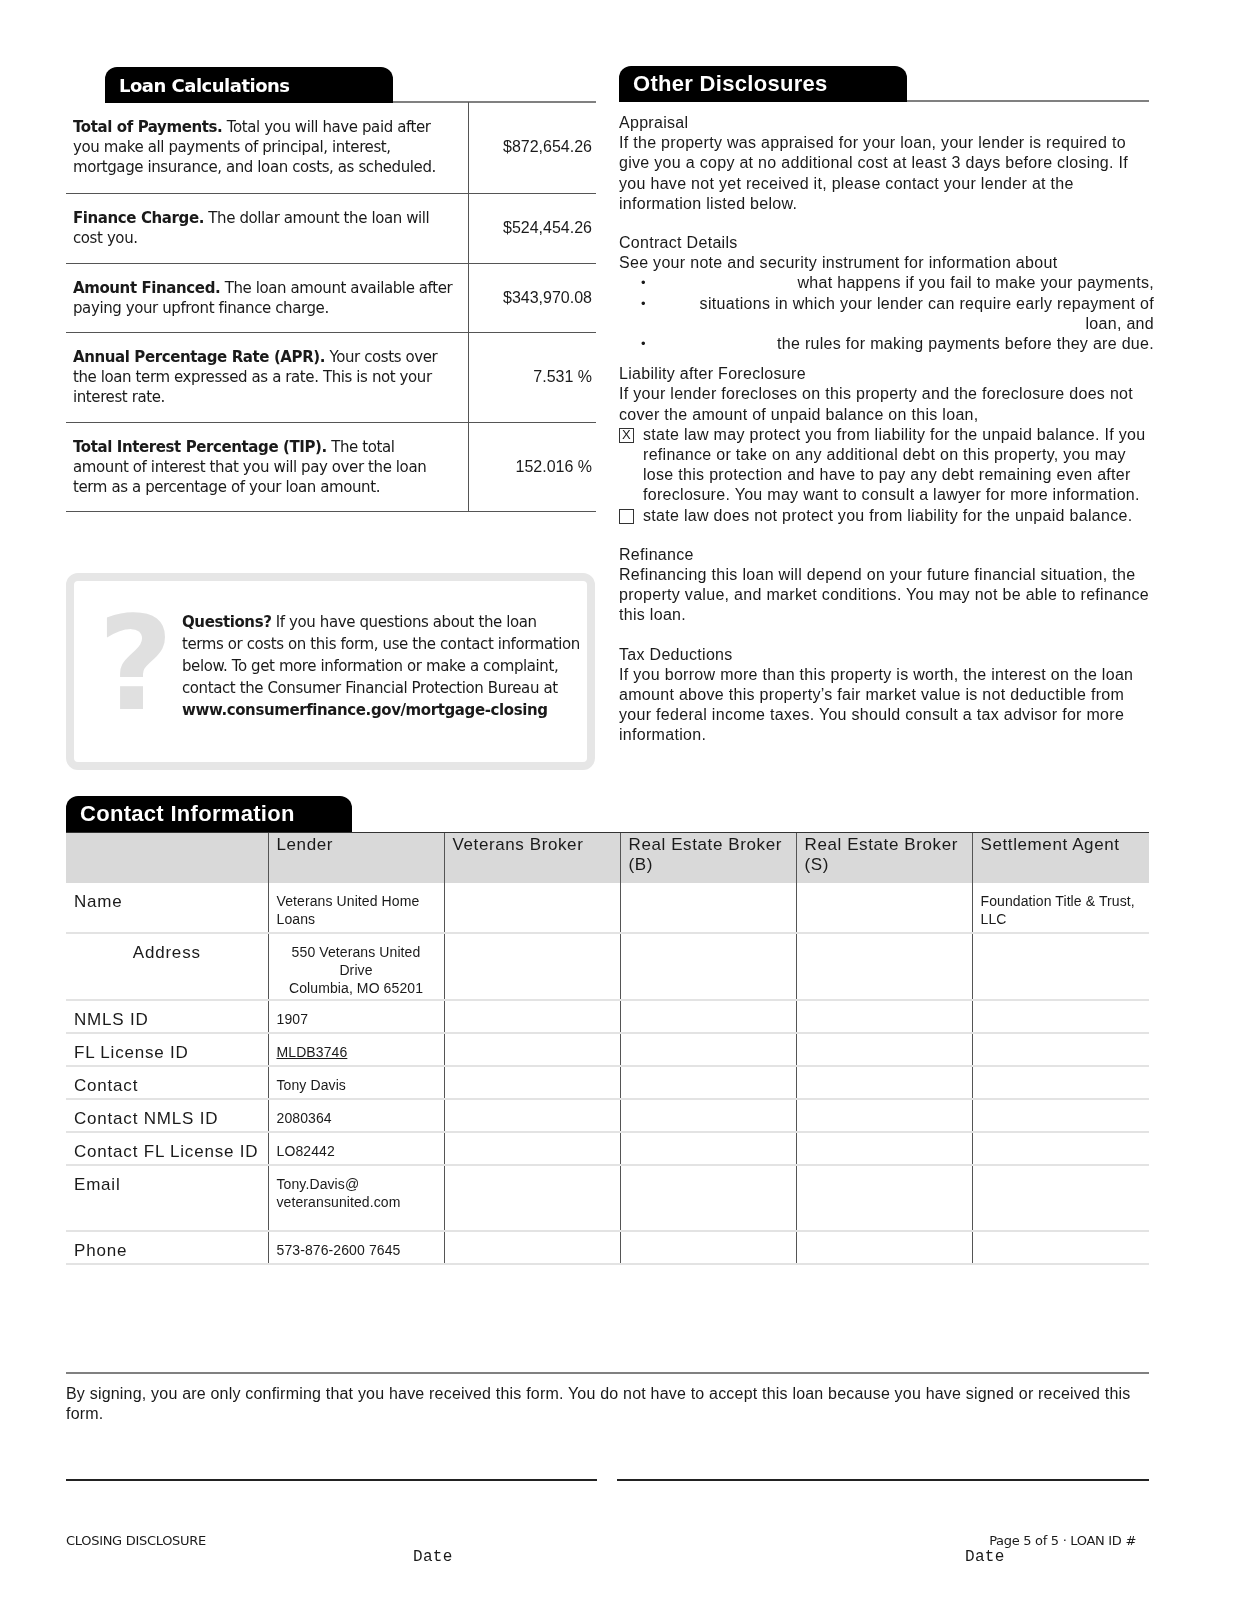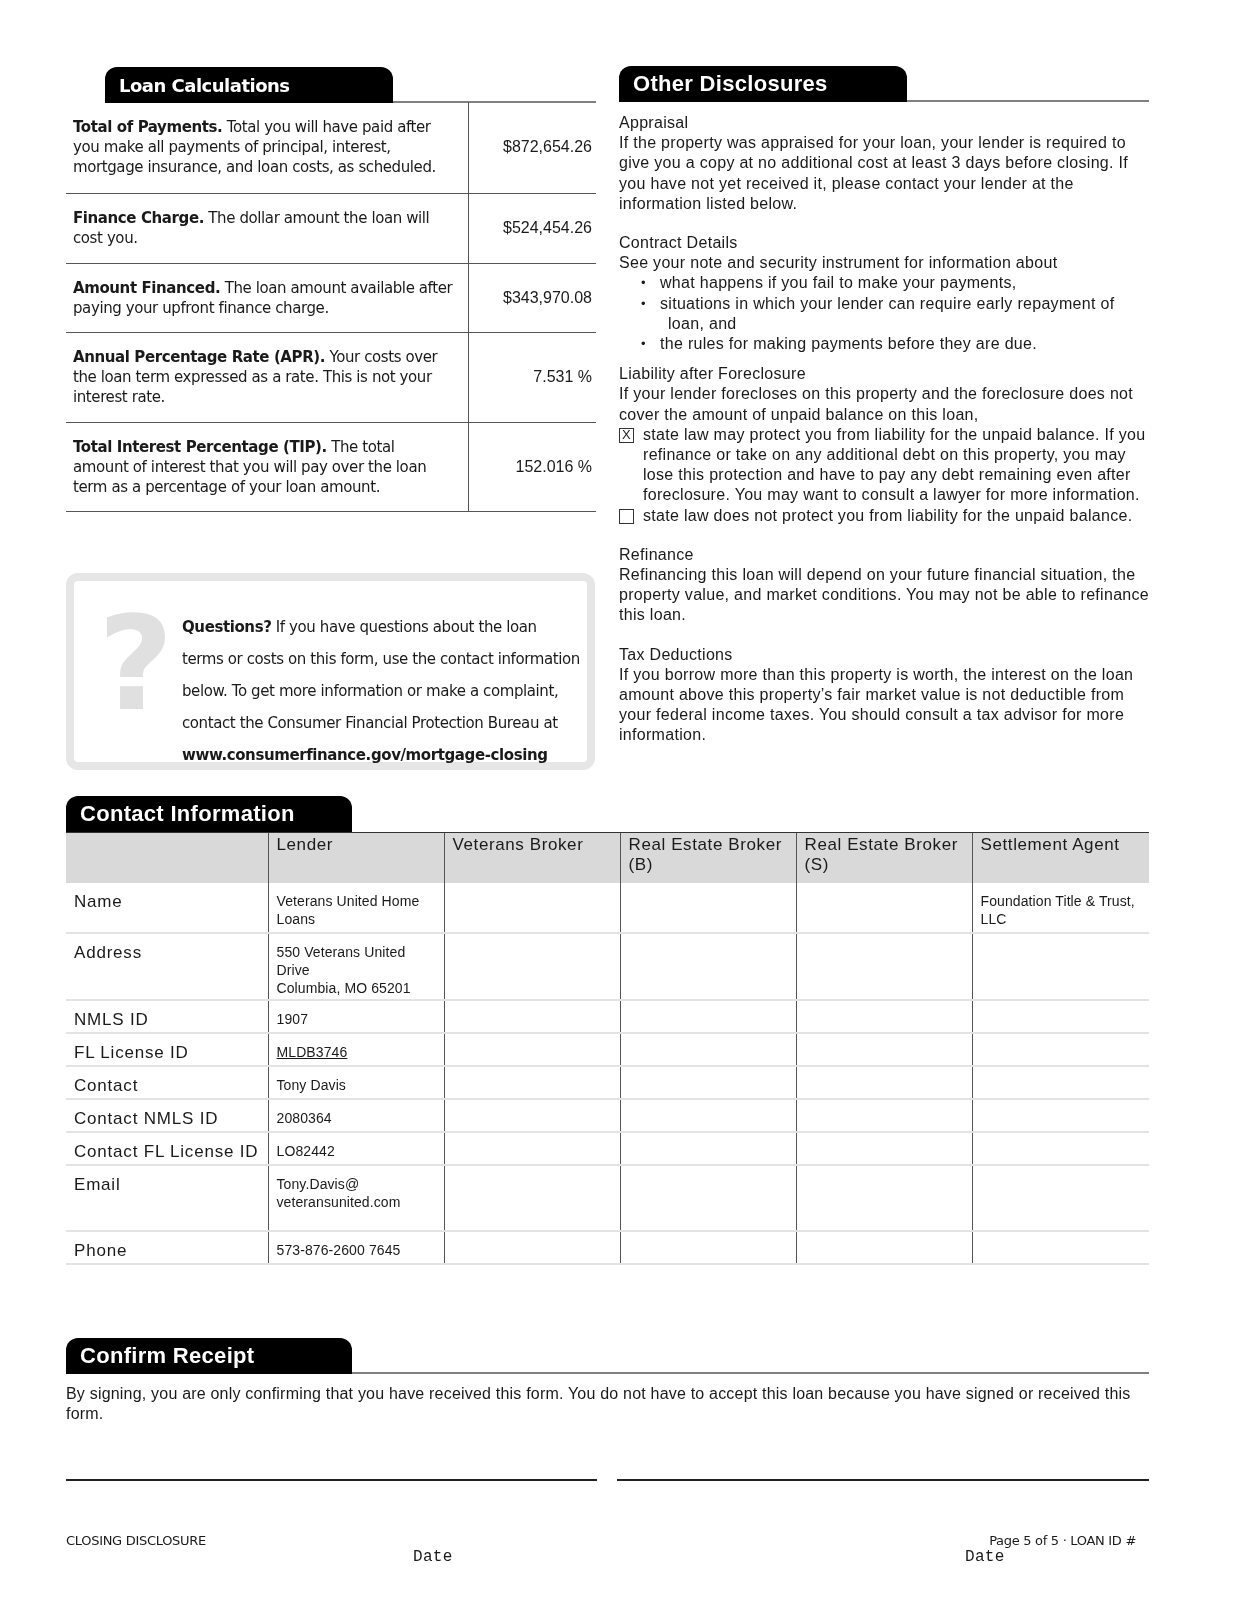--- a/index.html
+++ b/index.html
@@ -15,31 +15,31 @@
   #lc-header .tab { width: 288px; font-family: "DejaVu Sans", sans-serif; font-size: 18px; letter-spacing: -0.5px; }
   #lc-table { position: absolute; left: 66px; top: 102px; width: 530px; border-collapse: collapse; }
   #lc-table td { border-bottom: 1.5px solid #555; vertical-align: middle; }
   #lc-table td.desc { width: 402px; padding: 6px 14px 6px 7px; font-family: "DejaVu Sans", sans-serif; font-size: 15px; line-height: 20px; letter-spacing: -0.4px; border-right: 1.5px solid #555; }
   #lc-table td.desc b { font-weight: bold; }
   #lc-table td.val { text-align: right; padding-right: 4px; font-family: "Liberation Sans", sans-serif; font-size: 16px; }
 
   
   #questions-box { position: absolute; left: 66px; top: 573px; width: 529px; height: 197px; border: 8px solid #e6e6e6; border-radius: 12px; }
   #q-icon { position: absolute; left: 24px; top: 18px; font-family: "DejaVu Sans", sans-serif; font-weight: bold; font-size: 130px; color: #e0e0e0; line-height: 1; }
-  #q-text { position: absolute; left: 108px; top: 30px; width: 400px; font-family: "DejaVu Sans", sans-serif; font-size: 15px; line-height: 32px; letter-spacing: -0.4px; }
+  #q-text { position: absolute; left: 108px; top: 30px; width: 400px; font-family: "DejaVu Sans", sans-serif; font-size: 15px; line-height: 22px; letter-spacing: -0.4px; }
   #q-text b { font-weight: bold; }
   #q-text .url { font-weight: bold; display: block; }
 
   
   #od-header { left: 619px; top: 66px; width: 530px; }
   #od-header .tab { width: 288px; font-family: "Liberation Sans", sans-serif; font-size: 22px; letter-spacing: 0.3px; }
   #od-body { position: absolute; left: 619px; top: 113px; width: 535px; font-family: "Liberation Sans", sans-serif; font-size: 16px; line-height: 20.2px; letter-spacing: 0.3px; }
   #od-body .sec-title { display: block; }
   #od-body .sec { margin-bottom: 19px; }
-  #od-body ul { list-style: none; padding-left: 22px; }
+  #od-body ul { list-style: none; padding-left: 22px; text-align: right; }
   #od-body li { position: relative; padding-left: 19px; }
   #od-body li::before { content: "•"; position: absolute; left: 0; top: 0; font-size: 13px; }
   #od-body li .cont { display: block; padding-left: 8px; }
   .chk-row { position: relative; padding-left: 24px; }
   .chk { position: absolute; left: 0; top: 3px; width: 15px; height: 15px; border: 1.3px solid #333; font-size: 13px; line-height: 12px; text-align: center; font-family: "Liberation Sans", sans-serif; }
 
   
   #ci-header { left: 66px; top: 796px; width: 1083px; }
   #ci-header .tab { width: 286px; font-family: "Liberation Sans", sans-serif; font-size: 22px; letter-spacing: 0.3px; }
   #ci-table { position: absolute; left: 66px; top: 832px; width: 1083px; border-collapse: collapse; font-family: "Liberation Sans", sans-serif; }
@@ -172,21 +172,21 @@
   </thead>
   <tbody id="ci-body">
       <tr style="height: 50px;">
         <td class="label">Name</td>
         <td class="cell" style="white-space: pre-line;">Veterans United Home Loans</td>
         <td class="cell" style="white-space: pre-line;"></td>
         <td class="cell" style="white-space: pre-line;"></td>
         <td class="cell" style="white-space: pre-line;"></td>
         <td class="cell" style="white-space: pre-line;">Foundation Title &amp; Trust, LLC</td>
       </tr>
-      <tr style="height: 56px;">
+      <tr style="height: 56px; text-align: center;">
         <td class="label">Address</td>
         <td class="cell" style="white-space: pre-line;">550 Veterans United Drive
 Columbia, MO 65201</td>
         <td class="cell" style="white-space: pre-line;"></td>
         <td class="cell" style="white-space: pre-line;"></td>
         <td class="cell" style="white-space: pre-line;"></td>
         <td class="cell" style="white-space: pre-line;"></td>
       </tr>
       <tr style="height: 32px;">
         <td class="label">NMLS ID</td>
@@ -241,21 +241,20 @@
         <td class="cell" style="white-space: pre-line;">573-876-2600 7645</td>
         <td class="cell" style="white-space: pre-line;"></td>
         <td class="cell" style="white-space: pre-line;"></td>
         <td class="cell" style="white-space: pre-line;"></td>
         <td class="cell" style="white-space: pre-line;"></td>
       </tr>
     </tbody>
 </table>
 
 <div class="tab-header" id="cr-header">
-  <div class="tab">Confirm Receipt</div>
   <div class="rule"></div>
 </div>
 <div id="cr-text">By signing, you are only confirming that you have received this form. You do not have to accept this loan because you have signed or received this form.</div>
 <div class="sig-line" id="sig-line-1"></div>
 <div class="sig-line" id="sig-line-2"></div>
 <div class="date-label" id="date-1">Date</div>
 <div class="date-label" id="date-2">Date</div>
 
 <div id="footer-left">CLOSING DISCLOSURE</div>
 <div id="footer-right">Page 5 of 5 · LOAN ID #</div>

